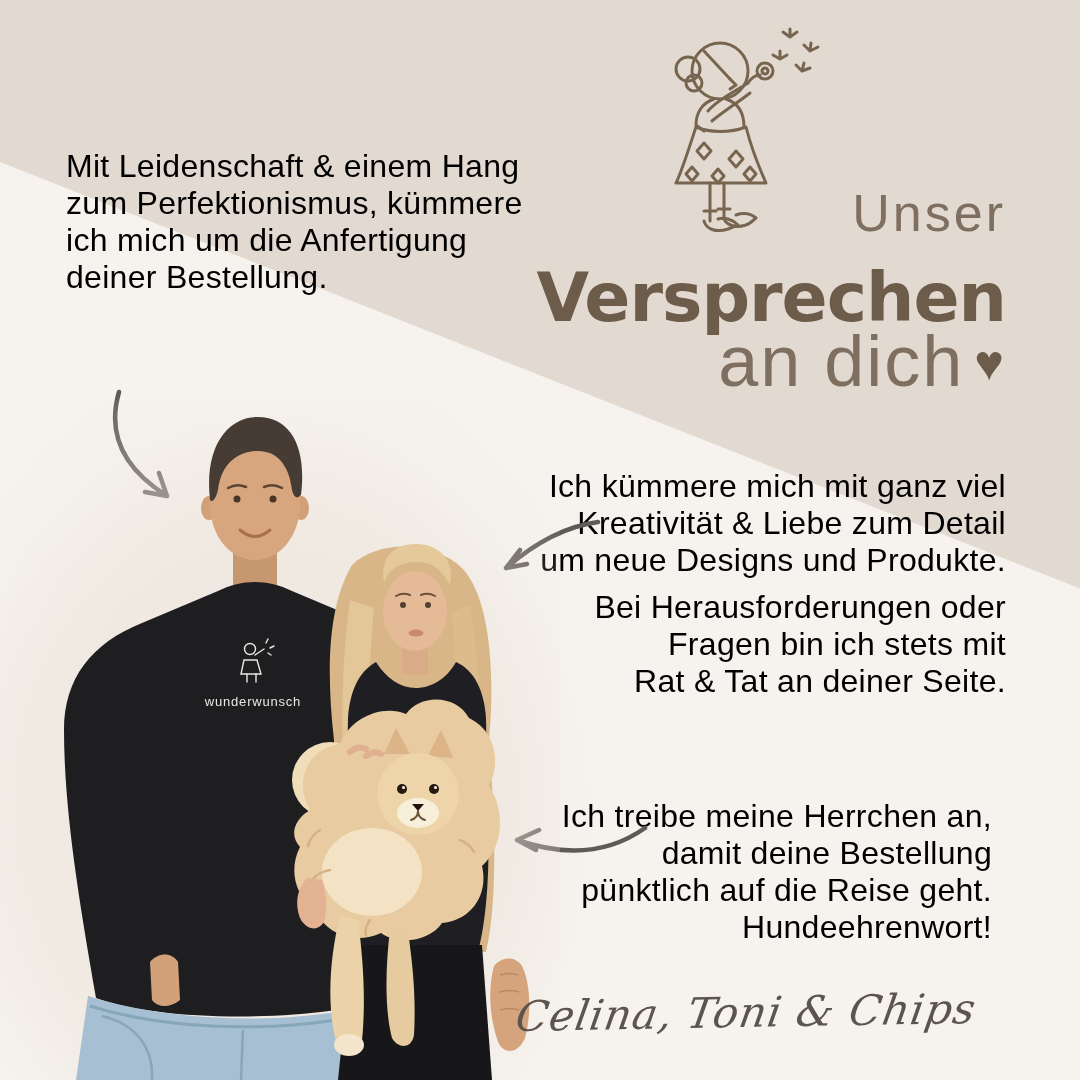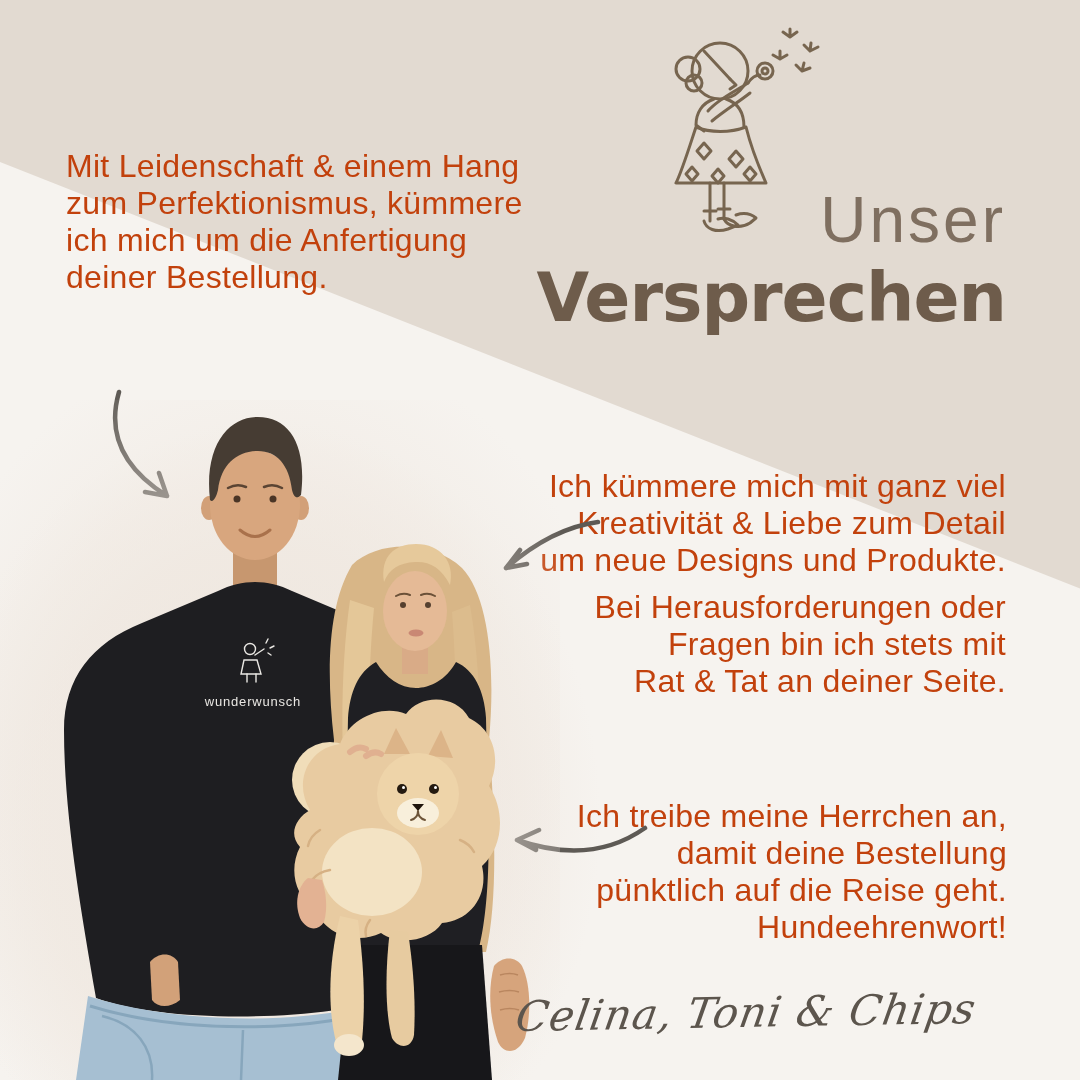--- a/index.html
+++ b/index.html
@@ -2,25 +2,25 @@
 <html><head>
 <meta charset="utf-8">
 <style>
   html,body{margin:0;padding:0;background:#ccc;}
   .canvas{position:relative;width:1080px;height:1080px;margin:0 auto;background:#f6f3ef;
           overflow:hidden;font-family:"Liberation Sans",sans-serif;}
   .bg-top{position:absolute;inset:0;background:#e2dad1;
           clip-path:polygon(0 0,100% 0,100% 54.5%,0 15%);}
   .photo-backdrop{position:absolute;inset:0;
           background:radial-gradient(420px 500px at 265px 820px,#efe7df 0%,rgba(239,231,223,.55) 55%,rgba(239,231,223,0) 80%);}
-  .para{position:absolute;color:#c2410c;font-size:32px;line-height:37px;
+  .para{position:absolute;color:#000000;font-size:32px;line-height:37px;
         white-space:pre-line;letter-spacing:.3px;}
   .ra{text-align:right;}
   .h-line{position:absolute;right:74px;color:#7f6f60;white-space:nowrap;}
-  .h1{top:183px;font-size:64px;font-weight:300;letter-spacing:3px;}
+  .h1{top:183px;font-size:52px;font-weight:300;letter-spacing:3px;}
   .h2{top:258px;font-size:68px;font-weight:700;color:#6e5c4b;letter-spacing:-1px;
       font-family:"DejaVu Sans",sans-serif;}
   .h3{top:320px;font-size:72px;font-weight:300;letter-spacing:2px;}
   .h3 .heart{font-size:50px;color:#6e5c4b;margin-left:10px;vertical-align:6px;}
   .signature{position:absolute;right:105px;top:988px;color:#5c554d;
       font-family:"DejaVu Serif",serif;font-style:italic;font-size:42px;
       letter-spacing:1px;transform:skewX(-10deg) rotate(-1deg);white-space:nowrap;}
   svg{position:absolute;}
   .arrow{stroke:#5e5a55;stroke-width:4.5;fill:none;stroke-linecap:round;stroke-linejoin:round;}
   .doodle{stroke:#77654f;stroke-width:3;fill:none;stroke-linecap:round;stroke-linejoin:round;}
@@ -61,32 +61,33 @@
     <g class="doodle">
       <path d="M138,12 l0,-8 M138,12 l-7,-5 M138,12 l7,-5"></path>
       <path d="M128,34 l0,-8 M128,34 l-7,-4 M128,34 l7,-4"></path>
       <path d="M158,26 l1,-8 M158,26 l-6,-6 M158,26 l8,-4"></path>
       <path d="M150,46 l2,-8 M150,46 l-6,-6 M150,46 l8,-3"></path>
     </g>
   </svg>
 
   <div class="h-line h1">Unser</div>
   <div class="h-line h2">Versprechen</div>
+  <div class="h-line h3"><span>an dich</span><span class="heart">♥</span></div>
 
   <div class="para" style="left:66px;top:148px;">Mit Leidenschaft &amp; einem Hang
 zum Perfektionismus, kümmere
 ich mich um die Anfertigung
 deiner Bestellung.</div>
   <div class="para ra" style="right:74px;top:468px;">Ich kümmere mich mit ganz viel
 Kreativität &amp; Liebe zum Detail
 um neue Designs und Produkte.</div>
   <div class="para ra" style="right:74px;top:589px;margin-left:24px;">Bei Herausforderungen oder
 Fragen bin ich stets mit
 Rat &amp; Tat an deiner Seite.</div>
-  <div class="para ra" style="right:73px;top:798px;">Ich treibe meine Herrchen an,
+  <div class="para ra" style="right:88px;top:798px;">Ich treibe meine Herrchen an,
 damit deine Bestellung
 pünktlich auf die Reise geht.
 Hundeehrenwort!</div>
 
   <svg style="left:103px;top:386px;" width="84" height="125" viewBox="0 0 84 125">
     <path class="arrow" d="M16,6 C5,44 16,80 64,110 M64,110 L42,106 M64,110 L56,87"></path>
   </svg>
   <svg style="left:494px;top:512px;" width="112" height="68" viewBox="0 0 112 68">
     <path class="arrow" d="M104,10 C74,14 42,30 12,56 M12,56 L33,52 M12,56 L26,38"></path>
   </svg>

